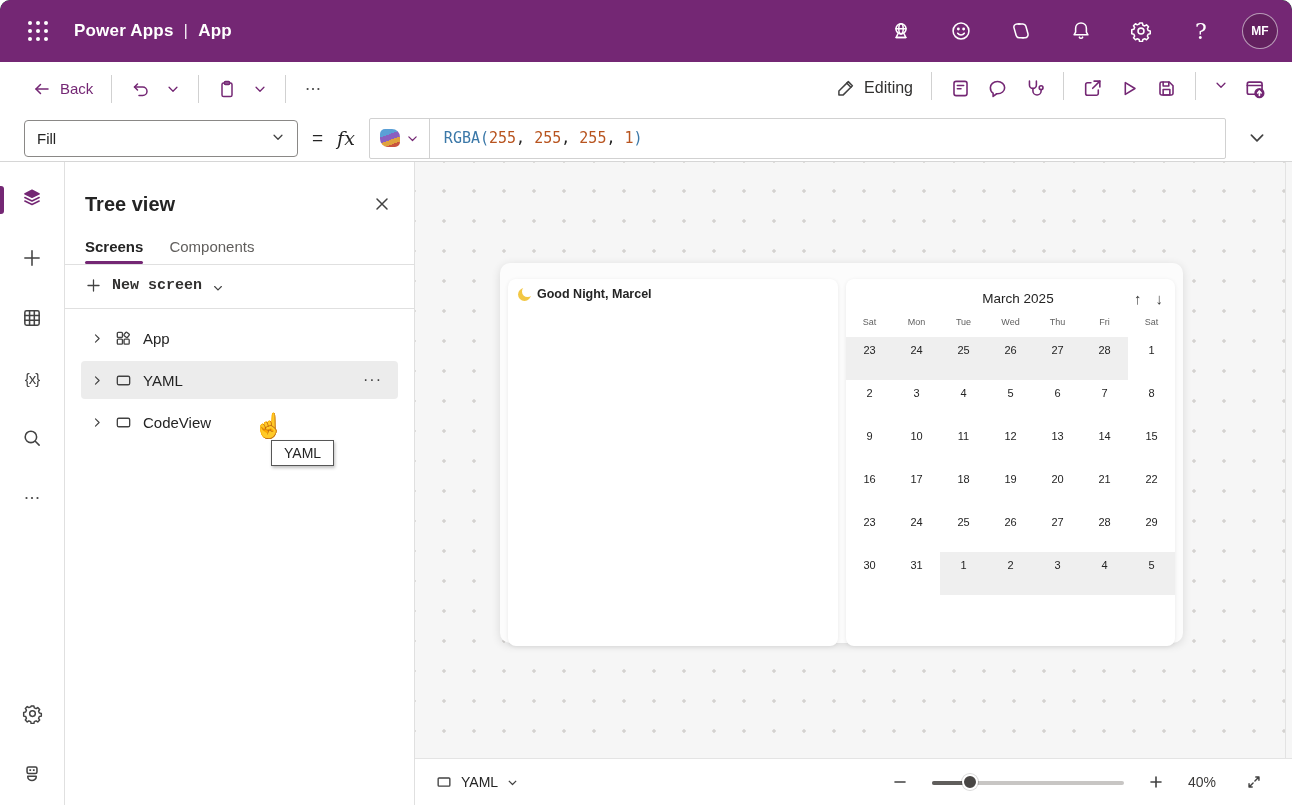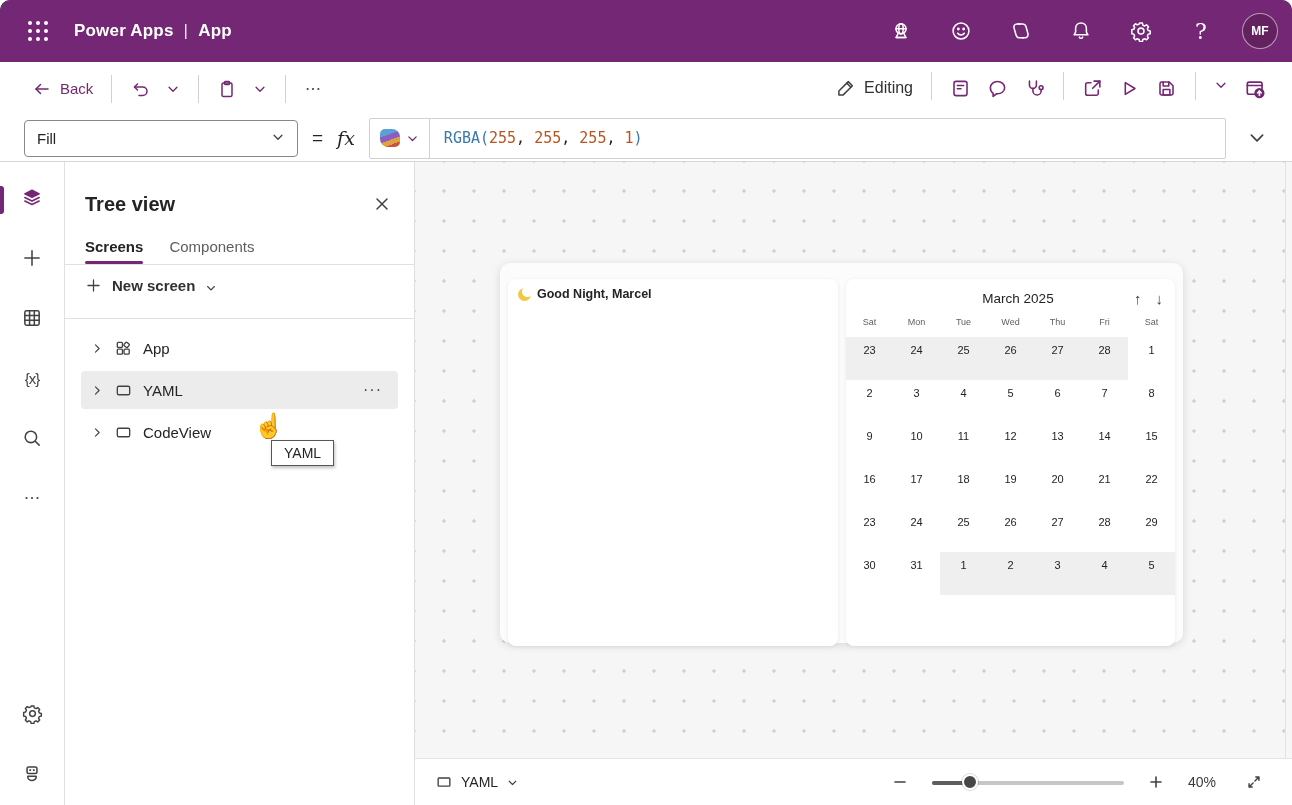--- a/index.html
+++ b/index.html
@@ -66,21 +66,21 @@
   .tp-close svg { stroke:#424242; stroke-width:1.5; stroke-linecap:round; }
   .tp-tabs { display:flex; gap:26px; padding:0 20px; border-bottom:1px solid #e0e0e0; }
   .tp-tab { padding:8px 0 9px; font-size:15px; color:#605e5c; cursor:pointer; position:relative; }
   .tp-tab.active { color:#242424; font-weight:700; }
   .tp-tab.active::after { content:''; position:absolute; left:0; right:0; bottom:0; height:3px; border-radius:2px; background:#742774; }
   .tp-search-wrap { padding:12px 20px 2px; }
   .tp-search { height:37px; border:1px solid #8a8886; border-radius:6px; display:flex; align-items:center; padding:0 10px; gap:8px; }
   .tp-search svg { stroke:#605e5c; fill:none; stroke-width:1.5; stroke-linecap:round; }
   .tp-search input { border:none; outline:none; font-size:15px; color:#242424; width:100%; font-family:"Liberation Sans", sans-serif; background:transparent; }
   .tp-search input::placeholder { color:#767676; }
-  .tp-newscreen { display:flex; align-items:flex-end; gap:10px; padding:12px 20px 24px; font-size:15px; font-weight:600; color:#323130; cursor:pointer; border-bottom:1px solid #e0e0e0; }
+  .tp-newscreen { display:flex; align-items:flex-end; gap:10px; padding:12px 20px 14px; font-size:15px; font-weight:600; color:#323130; cursor:pointer; border-bottom:1px solid #e0e0e0;font-family:Liberation Mono, monospace; }
   .tp-newscreen svg { stroke:#424242; fill:none; stroke-width:1.5; stroke-linecap:round; }
   .tp-list { padding:10px 16px; display:flex; flex-direction:column; gap:4px; }
   .tree-row { height:38px; display:flex; align-items:center; gap:10px; padding:0 10px; border-radius:4px; font-size:15px; color:#242424; cursor:pointer; }
   .tree-row.hovered { background:#ececec; }
   .tree-row svg { stroke:#424242; fill:none; stroke-width:1.4; stroke-linecap:round; stroke-linejoin:round; flex:none; }
   .tree-row .row-ellipsis { margin-left:auto; font-size:16px; letter-spacing:1px; color:#424242; padding:0 6px; }
 
   
   .canvas { flex:1; position:relative; background:#f6f6f6;
     background-image:radial-gradient(circle, #d4d2d0 1.5px, transparent 1.8px);

